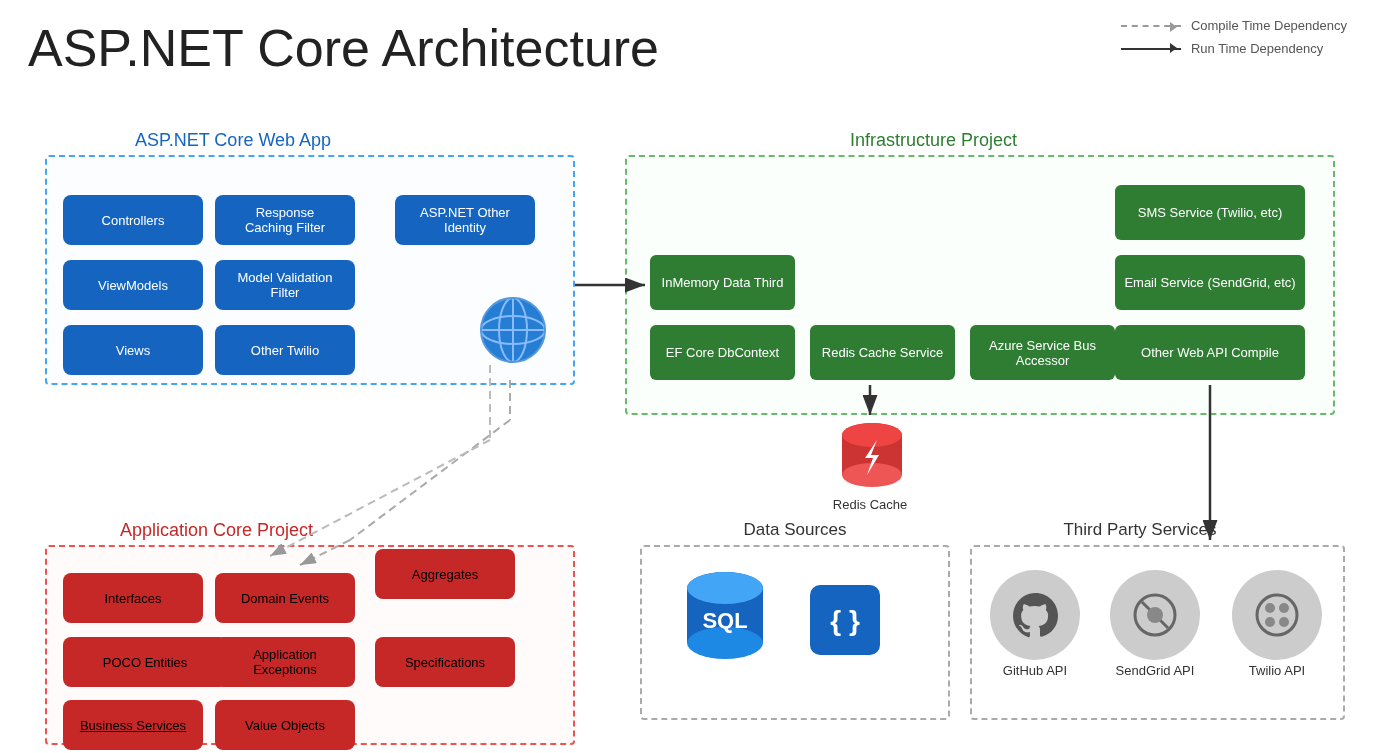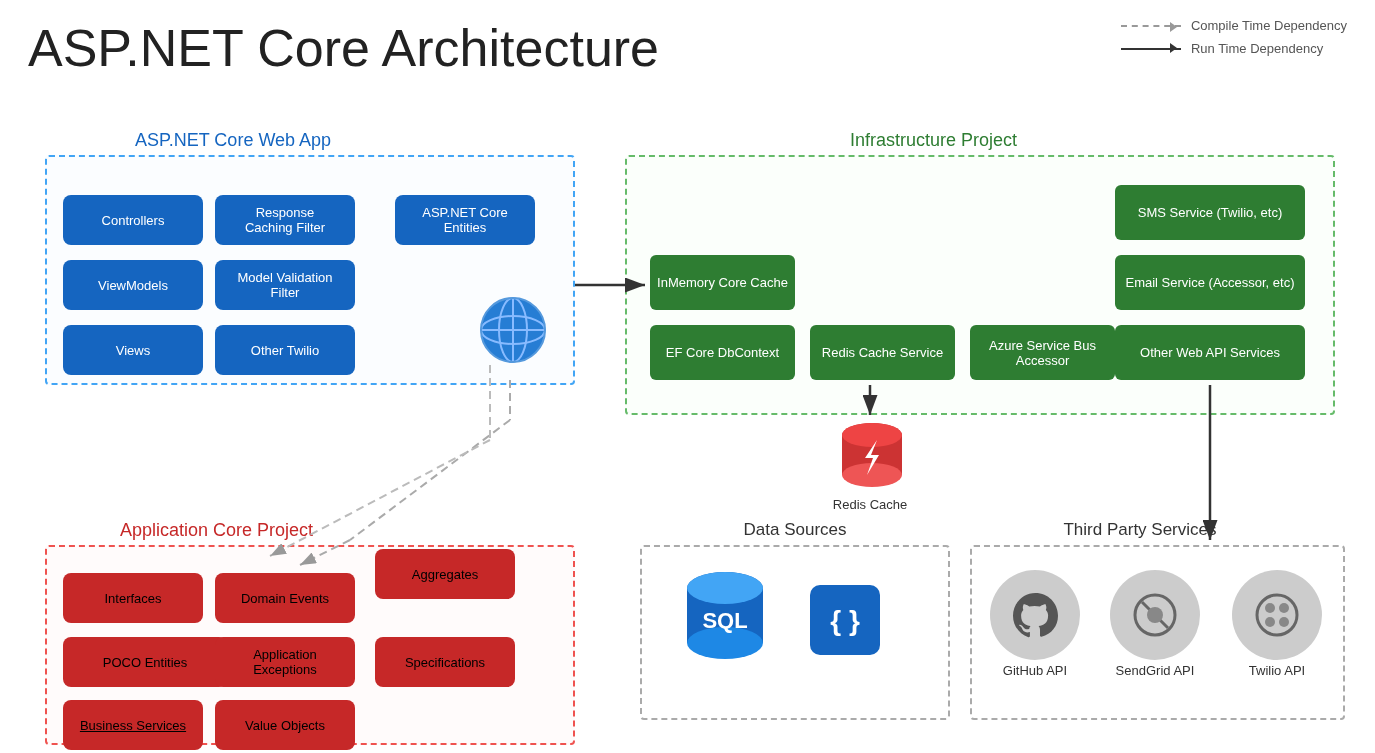--- a/index.html
+++ b/index.html
@@ -211,21 +211,21 @@
 </div>
 <div class="section-label blue" style="position:absolute; left:135px; top:130px;">ASP.NET Core Web App</div>
 
 <div class="blue-box" style="left:63px;top:195px;width:140px;height:50px;">
   <span>Controllers</span>
 </div>
 <div class="blue-box" style="left:215px;top:195px;width:140px;height:50px;">
   <span>Response Caching Filter</span>
 </div>
 <div class="blue-box" style="left:395px;top:195px;width:140px;height:50px;">
-  <span>ASP.NET Core Entities</span>
+  <span>ASP.NET Other Identity</span>
 </div>
 <div class="blue-box" style="left:63px;top:260px;width:140px;height:50px;">
   <span>ViewModels</span>
 </div>
 <div class="blue-box" style="left:215px;top:260px;width:140px;height:50px;">
   <span>Model Validation Filter</span>
 </div>
 <div class="blue-box" style="left:63px;top:325px;width:140px;height:50px;">
   <span>Views</span>
 </div>
@@ -242,39 +242,39 @@
     <line x1="35" y1="3" x2="35" y2="67" stroke="#88bbff" stroke-width="2"></line>
     <circle cx="35" cy="35" r="32" fill="none" stroke="#5599dd" stroke-width="2"></circle>
   </svg>
 </div>
 
 <div class="container-box green-dashed" style="left:625px; top:155px; width:710px; height:260px;">
 </div>
 <div class="section-label green" style="position:absolute; left:850px; top:130px;">Infrastructure Project</div>
 
 <div class="green-box" style="left:650px;top:255px;width:145px;height:55px;">
-  <span>InMemory Core Cache</span>
+  <span>InMemory Data Third</span>
 </div>
 <div class="green-box" style="left:650px;top:325px;width:145px;height:55px;">
   <span>EF Core DbContext</span>
 </div>
 <div class="green-box" style="left:810px;top:325px;width:145px;height:55px;">
   <span>Redis Cache Service</span>
 </div>
 <div class="green-box" style="left:970px;top:325px;width:145px;height:55px;">
   <span>Azure Service Bus Accessor</span>
 </div>
 <div class="green-box" style="left:1115px;top:185px;width:190px;height:55px;">
   <span>SMS Service (Twilio, etc)</span>
 </div>
 <div class="green-box" style="left:1115px;top:255px;width:190px;height:55px;">
-  <span>Email Service (Accessor, etc)</span>
+  <span>Email Service (SendGrid, etc)</span>
 </div>
 <div class="green-box" style="left:1115px;top:325px;width:190px;height:55px;">
-  <span>Other Web API Services</span>
+  <span>Other Web API Compile</span>
 </div>
 
 <div class="container-box red-dashed" style="left:45px; top:545px; width:530px; height:200px;">
 </div>
 <div class="section-label red" style="position:absolute; left:120px; top:520px;">Application Core Project</div>
 
 <div class="red-box" style="left:63px;top:573px;width:140px;height:50px;">
   <span>Interfaces</span>
 </div>
 <div class="red-box" style="left:215px;top:573px;width:140px;height:50px;">

